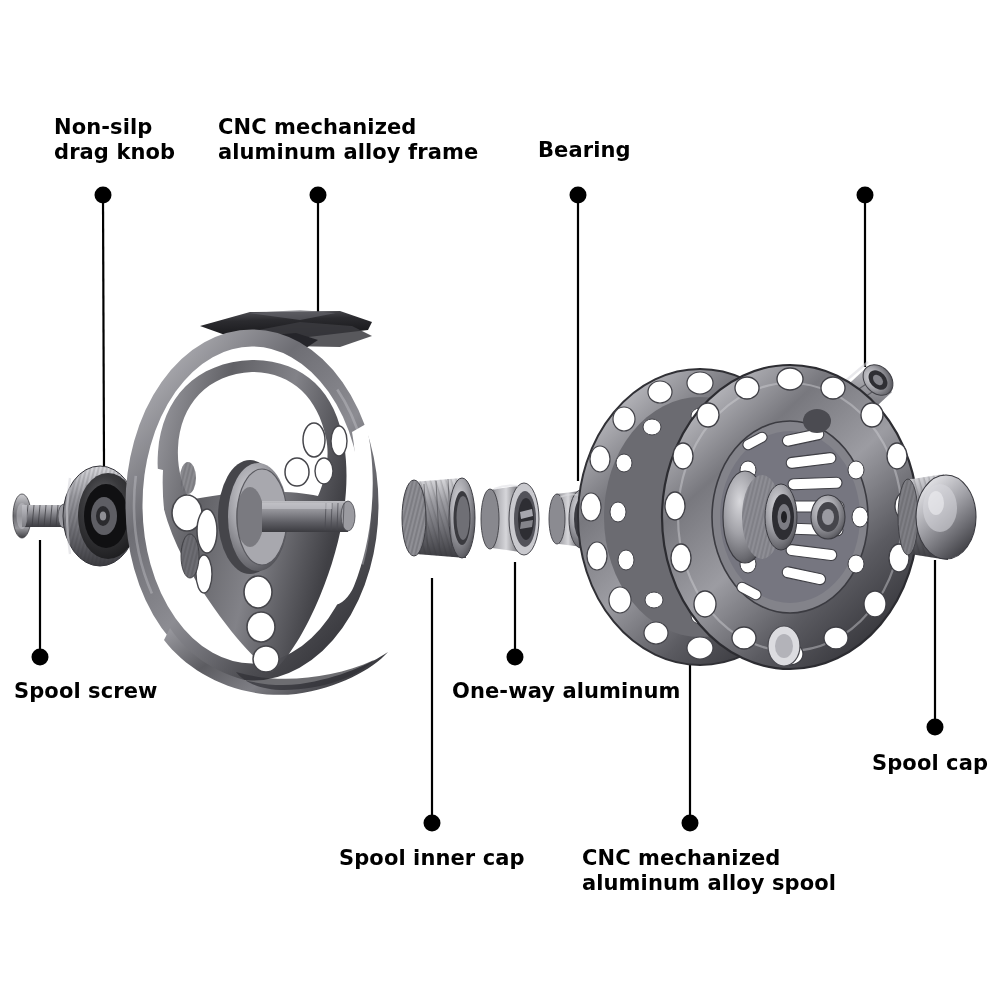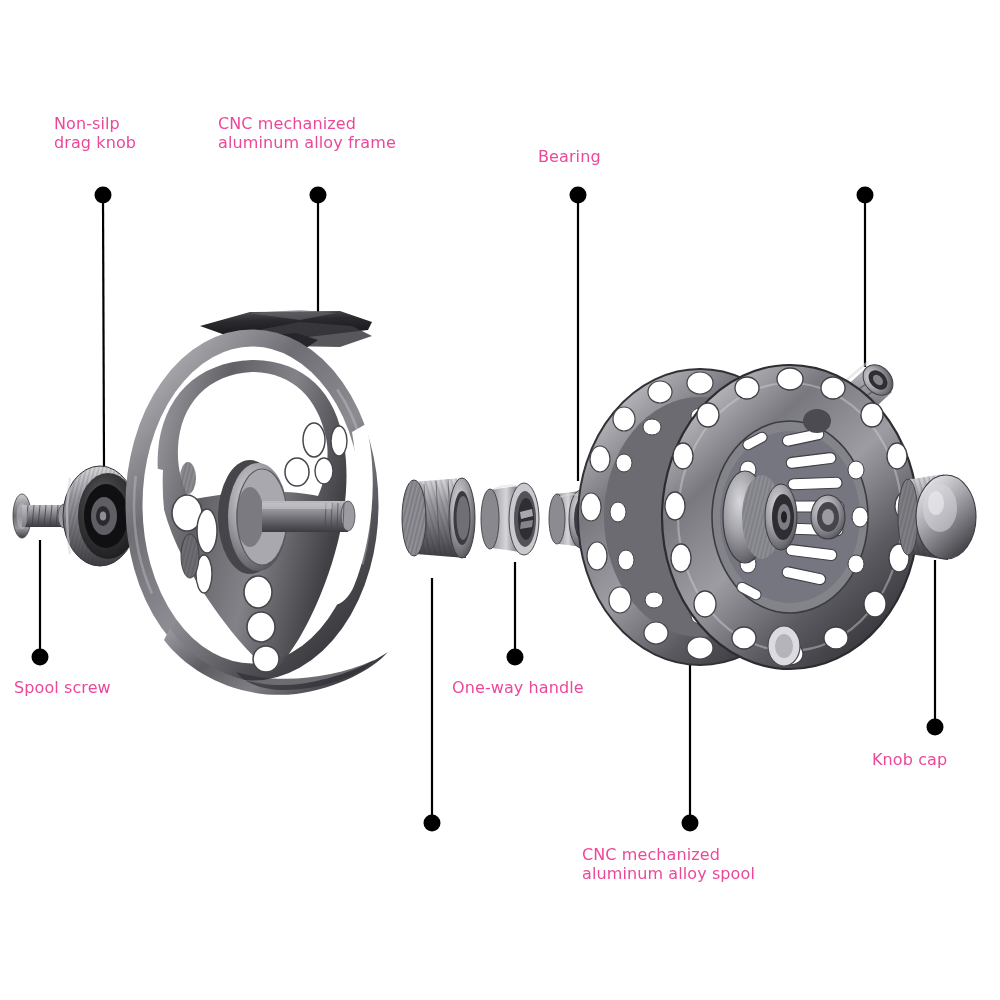--- a/index.html
+++ b/index.html
@@ -17,24 +17,24 @@
   }
   #diagram-svg {
     position: absolute;
     left: 0;
     top: 0;
     width: 1000px;
     height: 1000px;
   }
   .callout-label {
     position: absolute;
-    color: #ec4899;
+    color: #000000;
     font-family: "DejaVu Sans", sans-serif;
-    font-weight: normal;
-    font-size: 16px;
+    font-weight: bold;
+    font-size: 21px;
     line-height: 1.18;
     white-space: pre-line;
     letter-spacing: 0.1px;
   }
 </style>
 </head>
 <body>
 
 <div id="page">
 
@@ -415,26 +415,27 @@
       <ellipse cx="936" cy="503" rx="8" ry="12" fill="#eeeef1" opacity="0.6"></ellipse>
     </g>
   </svg>
 
   <div class="callout-label" style="left:54px; top:115px;">Non-silp
 drag knob</div>
 
   <div class="callout-label" style="left:218px; top:115px;">CNC mechanized
 aluminum alloy frame</div>
 
-  <div class="callout-label" style="left:538px; top:148px;">Bearing</div>
+  <div class="callout-label" style="left:538px; top:138px;">Bearing</div>
 
 
   <div class="callout-label" style="left:14px; top:679px;">Spool screw</div>
 
-  <div class="callout-label" style="left:452px; top:679px;">One-way handle</div>
-
-  <div class="callout-label" style="left:872px; top:751px;">Knob cap</div>
-
+  <div class="callout-label" style="left:452px; top:679px;">One-way aluminum</div>
+
+  <div class="callout-label" style="left:872px; top:751px;">Spool cap</div>
+
+  <div class="callout-label" style="left:339px; top:846px;">Spool inner cap</div>
 
   <div class="callout-label" style="left:582px; top:846px;">CNC mechanized
 aluminum alloy spool</div>
 
 </div>
 
 </body></html>

